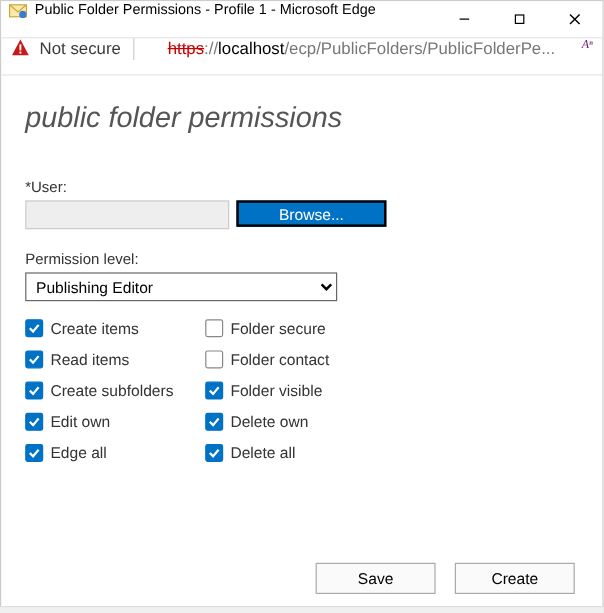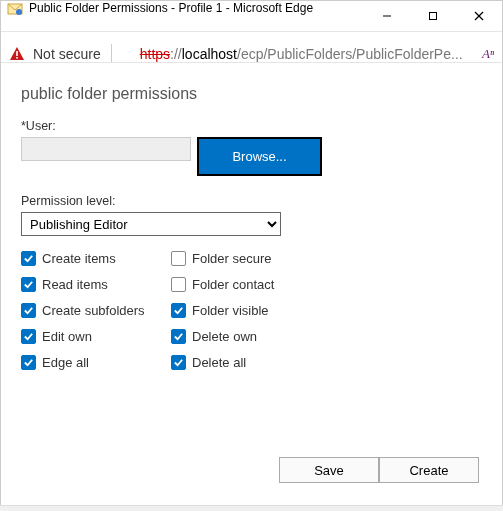--- a/index.html
+++ b/index.html
@@ -7,50 +7,50 @@
   body { width:503px; height:511px; background:#fff; overflow:hidden; border:1px solid #ccc; }
 
   .titlebar { height:30px; display:flex; align-items:flex-start; padding:0 0 0 6px; background:#fff; font-size:12px; color:#000; }
   .titlebar .icon { width:16px; height:16px; margin-right:6px; }
   .titlebar .title { flex:1; white-space:nowrap; overflow:hidden; text-overflow:ellipsis; }
   .win-btns { display:flex; height:30px; }
   .win-btn { width:46px; display:flex; align-items:center; justify-content:center; color:#000; }
   .win-btn svg { width:10px; height:10px; }
 
   .addressbar { height:32px; border-top:1px solid #e5e5e5; border-bottom:1px solid #e5e5e5;
-    display:flex; align-items:flex-end; padding:0 8px; font-size:14px; color:#3b3b3b; }
+    display:flex; align-items:flex-start; padding:0 8px; font-size:14px; color:#3b3b3b; }
   .addressbar .warn { width:16px; height:16px; margin-right:8px; }
   .addressbar .sep { width:1px; height:18px; background:#ccc; margin:0 10px; }
   .addressbar .url { flex:1; white-space:nowrap; overflow:hidden; text-overflow:ellipsis; font-size:14px;padding-left:18px; }
   .addressbar .url .https { color:#c00; text-decoration:line-through; }
   .addressbar .url .host { color:#000; }
   .addressbar .url .path { color:#777; }
-  .addressbar .aa { font-size:13px; color:#701a75; margin-left:10px; font-style:italic; font-family:Georgia,serif;}
+  .addressbar .aa { font-size:10px; color:#701a75; margin-left:10px; font-style:italic; font-family:Georgia,serif;}
 
   .content { padding:16px 20px 0 20px; color:#333; }
-  h1.page-title { font-size:16px; font-weight:300; color:#555; margin:6px 0 16px 0; }
+  h1.page-title { font-size:24px; font-weight:300; color:#555; margin:6px 0 36px 0;font-style:italic; }
   .label { font-size:12.5px; color:#333; margin-bottom:4px; display:block; }
 
   .user-row { display:flex; gap:6px; margin-bottom:18px; }
   .user-input { width:170px; height:24px; background:#eee; border:1px solid #ccc; font-size:13px; padding:0 4px; }
-  .browse-btn { width:125px; height:39px; background:#0072c6; color:#fff; border:2px solid #000;
+  .browse-btn { width:125px; height:22px; background:#0072c6; color:#fff; border:2px solid #000;
     font-size:13px; display:flex; align-items:center; justify-content:center; cursor:pointer; }
 
   .perm-select { width:260px; height:24px; border:1px solid #666; font-size:13px; padding:0 4px; background:#fff; margin-bottom:12px; }
 
   .perm-grid { display:grid; grid-template-columns: 150px 170px; row-gap:6px; font-size:13px; }
   .perm-row { display:flex; align-items:center; gap:6px; height:20px; }
   .cb { width:15px; height:15px; border:1px solid #888; border-radius:2px; display:inline-flex;
     align-items:center; justify-content:center; background:#fff; flex-shrink:0; }
   .cb.checked { background:#0072c6; border-color:#0072c6; }
   .cb.checked svg { width:11px; height:11px; }
   .cb svg { display:none; }
   .cb.checked svg { display:block; }
 
-  .footer { position:absolute; bottom:28px; right:24px; display:flex; }
+  .footer { position:absolute; bottom:16px; right:24px; display:flex; gap:16px; }
   .dlg-btn { width:100px; height:26px; border:1px solid #aaa; background:#fafafa; font-size:13px;
     display:flex; align-items:center; justify-content:center; cursor:pointer; }
 
   .bottom-border { position:absolute; bottom:0; left:0; right:0; height:6px; background:#f0f0f0; border-top:1px solid #ddd;}
 </style>
 </head>
 <body>
 
 <div class="titlebar">
   <span class="icon">

